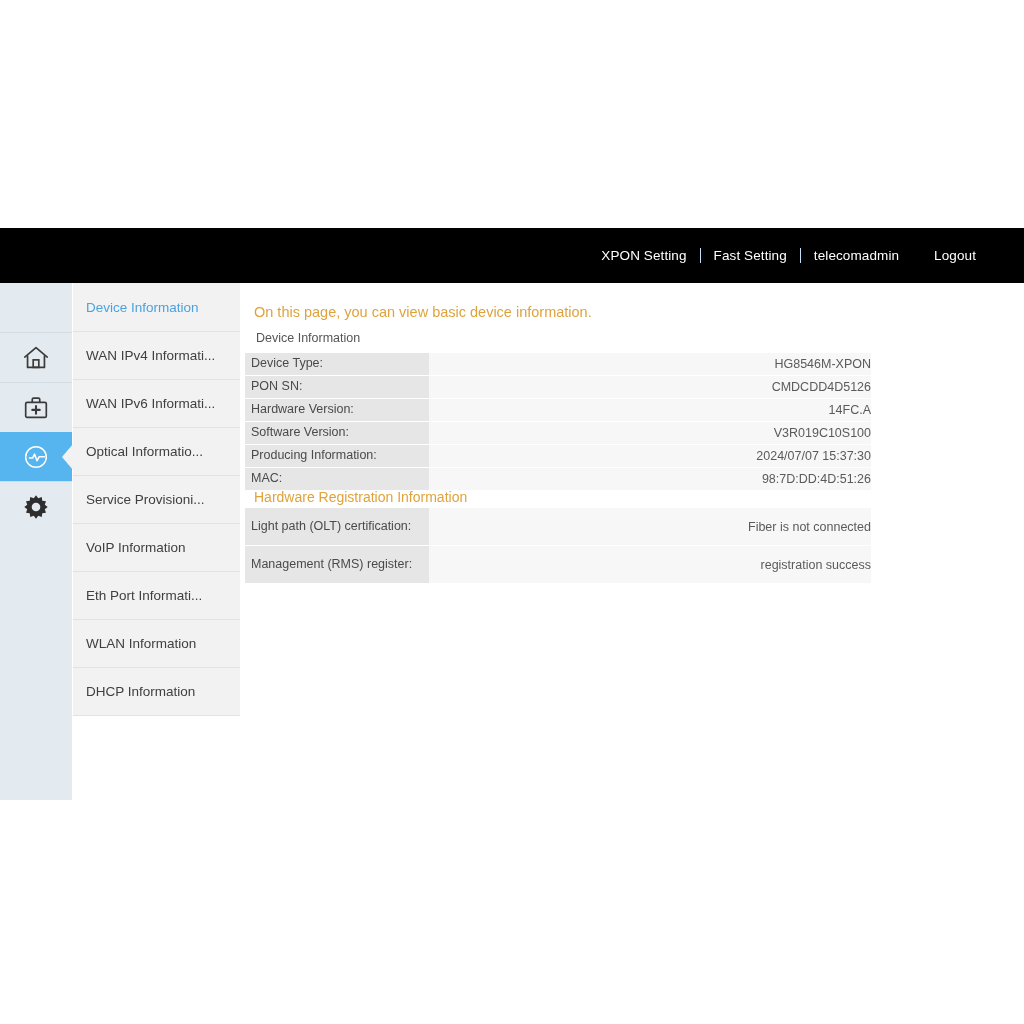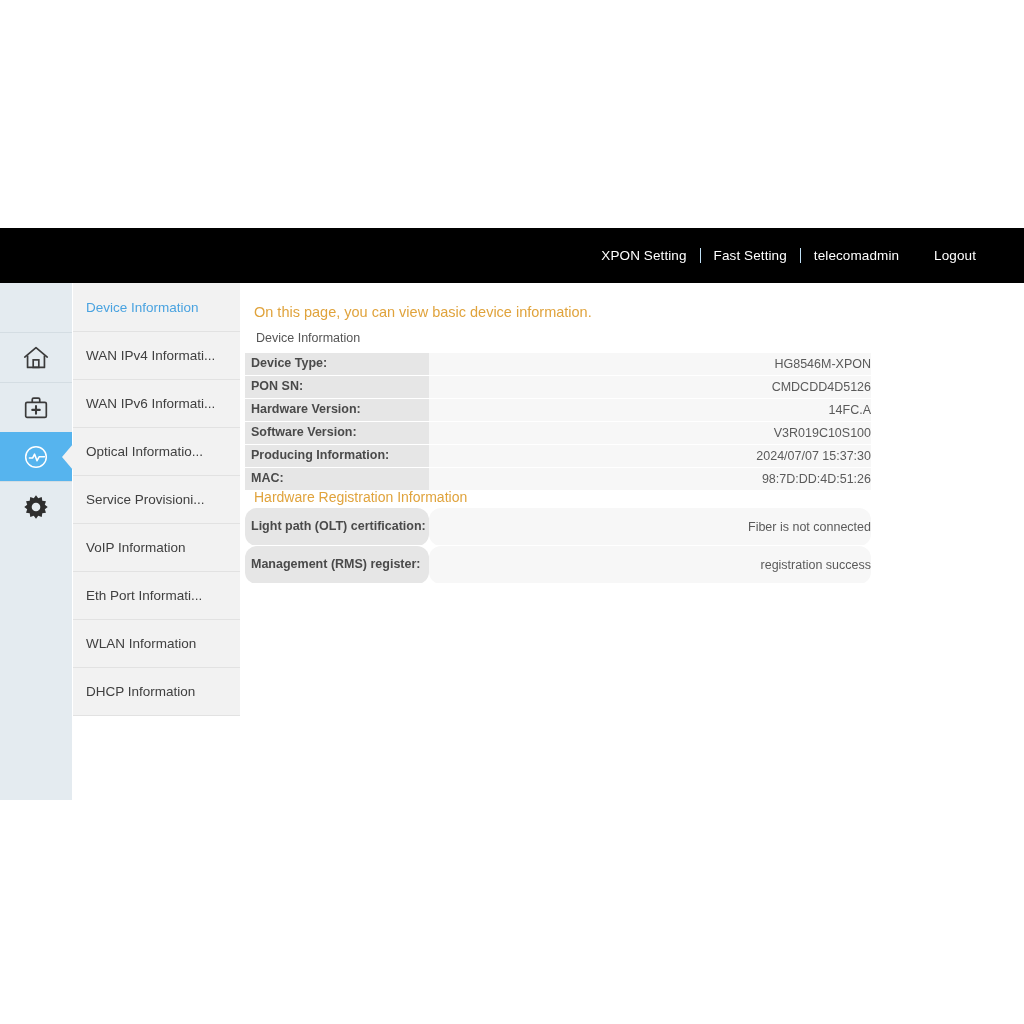--- a/index.html
+++ b/index.html
@@ -156,31 +156,31 @@
   .info-table td {
     font-size: 12.5px;
     vertical-align: middle;
     padding: 0 0 0 6px;
     border-bottom: 1px solid #ffffff;
   }
   .info-table td.label {
     width: 178px;
     background: #e6e6e6;
     color: #4a4a4a;
-    font-weight: bold;
+    font-weight: normal;
     line-height: 1.25;
   }
   .info-table td.value {
     background: #f7f7f7;
     color: #5a5a5a;
     padding-left: 9px;
     text-align: right;
   }
   #device-table td { height: 22px; }
-  #gateway-table td { height: 37px; border-radius: 12px; }
+  #gateway-table td { height: 37px; }
   #gateway-table td.label { padding-top: 0; padding-bottom: 0; }
 
   .gateway-title {
     position: absolute;
     left: 13px;
     top: 206px;
     font-size: 14px;
     color: #e0a33c;
     white-space: nowrap;
   }

